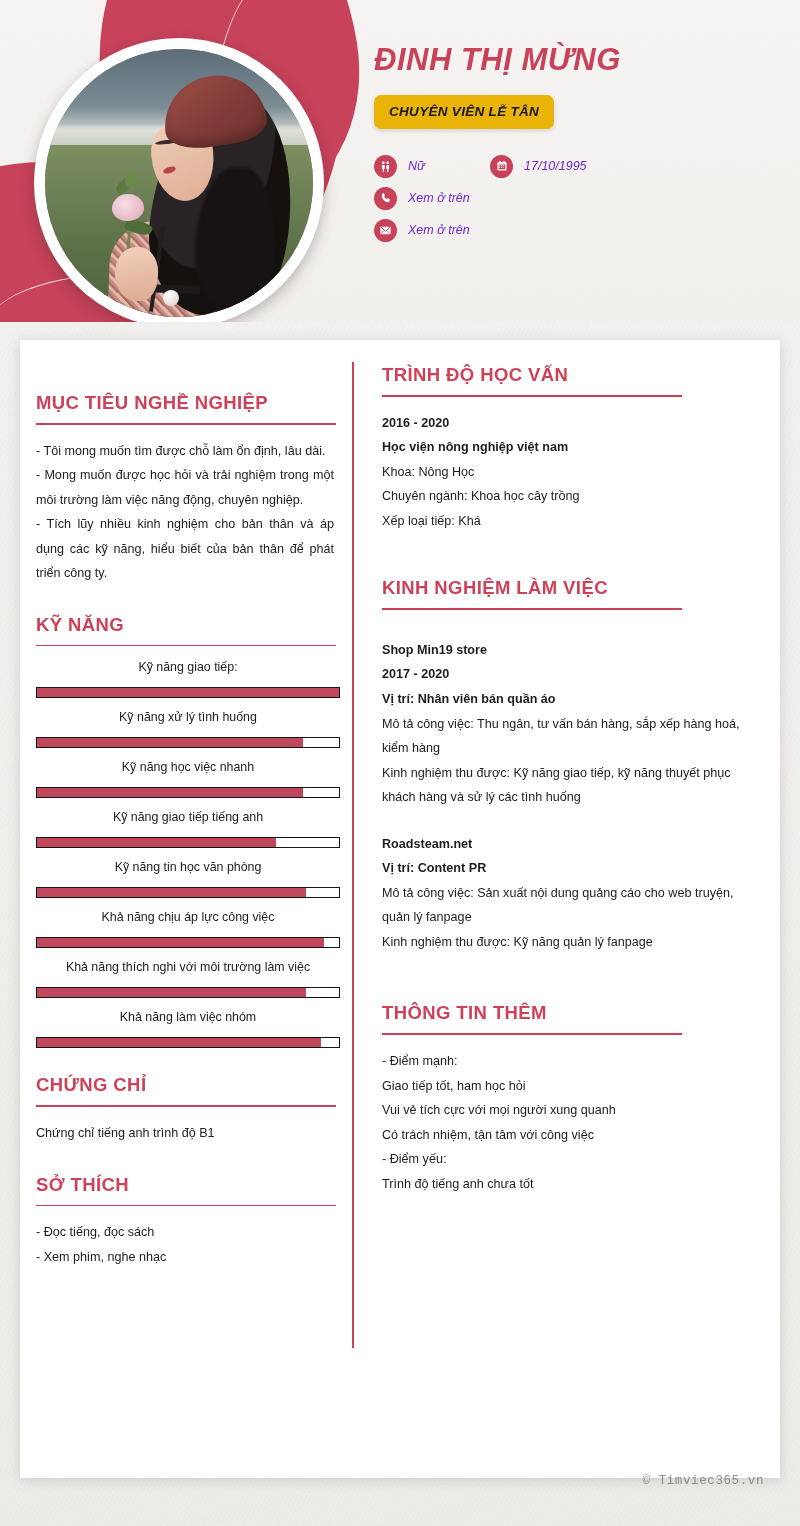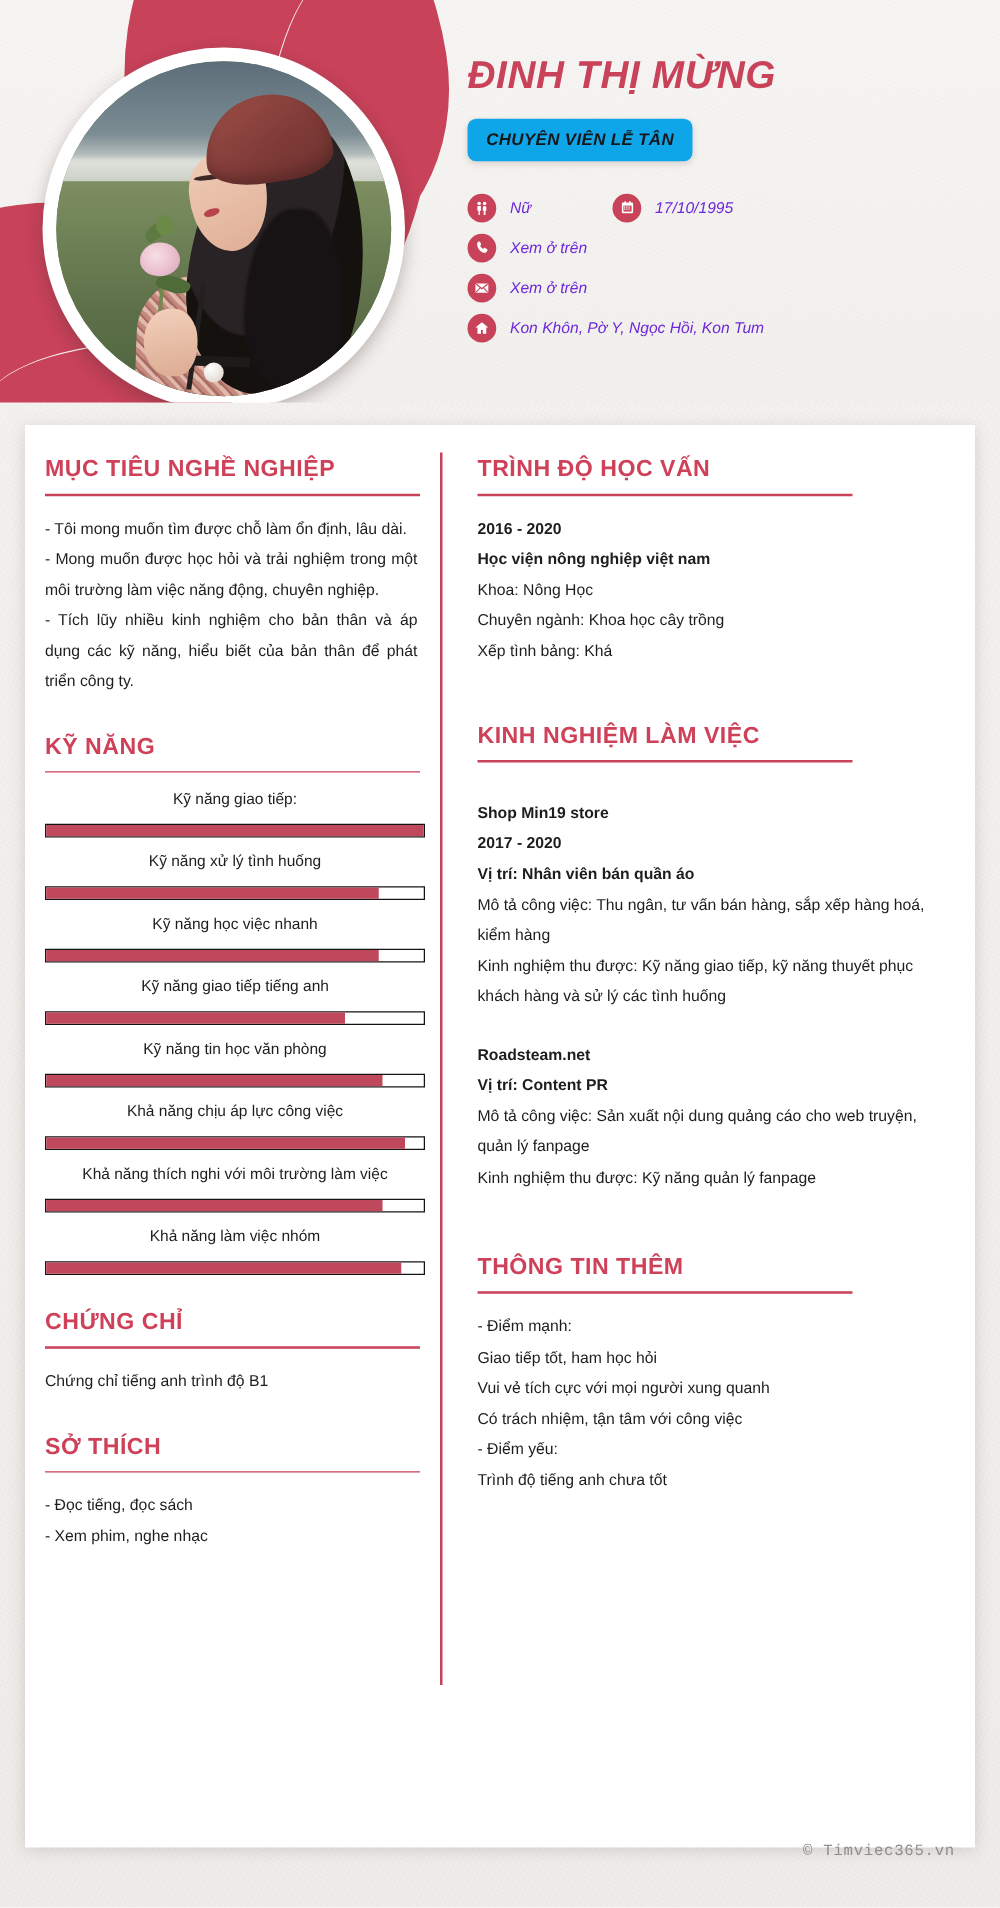--- a/index.html
+++ b/index.html
@@ -137,21 +137,21 @@
               background:#6b8947; border-radius:50% 50% 40% 40%; }
 
   .hdr-right { position:absolute; left:374px; top:42px; width:410px; }
   .cv-name {
     color:#c8425a;
     font-size:31px; font-weight:bold; letter-spacing:0.5px;
     line-height:1.16;
   }
   .title-pill {
     display:inline-block; margin-top:17px;
-    background:#0ea5e9;
+    background:#eab308;
     border-radius:7px;
     padding:9px 15px 10px;
     font-size:13.5px; font-weight:bold; color:#17171a;
     letter-spacing:0.3px;
     box-shadow:0 2px 5px rgba(80,60,60,0.18);
   }
   .contact { margin-top:26px; }
   .c-row { display:flex; align-items:center; margin-bottom:9px; }
   .c-cell { display:flex; align-items:center; }
   .c-cell.sex { width:116px; }
@@ -169,21 +169,21 @@
   }
 
   
   .card {
     position:absolute; left:20px; top:340px;
     width:760px; height:1138px;
     background:#fff;
     box-shadow:0 2px 12px rgba(90,80,80,0.22);
   }
   .card-inner { display:flex; height:100%; }
-  .col-left  { width:332px; padding:24px 12px 0 16px; }
+  .col-left  { width:332px; padding:52px 12px 0 16px; }
   .col-right { width:428px; padding:24px 24px 0 30px; position:relative; }
   .divider {
     position:absolute; left:0; top:22px;
     width:2px; height:986px;
     background:#c8425a;
   }
 
   .sec { margin-bottom:2px; }
   .sec-title {
     color:#cf4159;
@@ -318,30 +318,20 @@
             <svg width="13" height="13" viewBox="0 0 24 24">
               <rect x="2.5" y="5" width="19" height="14" rx="1.5" fill="#fff"></rect>
               <path d="M3.5 6L12 13 20.5 6" stroke="#c8425a" stroke-width="1.8" fill="none"></path>
               <path d="M3.5 18L9.6 11.6M20.5 18L14.4 11.6" stroke="#c8425a" stroke-width="1.6" fill="none"></path>
             </svg>
           </span>
           <span class="c-text">Xem ở trên</span>
         </div>
       </div>
 
-      <div class="c-row">
-        <div class="c-cell">
-          <span class="ico">
-            <svg width="13" height="13" viewBox="0 0 24 24" fill="#fff">
-              <path d="M12 3.2L2.5 11h3v9.3h5.1v-5.4h2.8v5.4h5.1V11h3z"></path>
-            </svg>
-          </span>
-          <span class="c-text">Kon Khôn, Pờ Y, Ngọc Hồi, Kon Tum</span>
-        </div>
-      </div>
     </div>
   </div>
 </div>
 
 <div class="card">
   <div class="card-inner">
 
     <div class="col-left">
 
       <div class="sec">
@@ -431,21 +421,21 @@
       <div class="divider"></div>
 
       <div class="sec">
         <div class="sec-title">TRÌNH ĐỘ HỌC VẤN</div>
         <div class="sec-rule rule-right"></div>
         <div class="edu-block">
           <div class="line b">2016 - 2020</div>
           <div class="line b">Học viện nông nghiệp việt nam</div>
           <div class="line">Khoa: Nông Học</div>
           <div class="line">Chuyên ngành: Khoa học cây trồng</div>
-          <div class="line">Xếp tình bảng: Khá</div>
+          <div class="line">Xếp loại tiếp: Khá</div>
         </div>
       </div>
 
       <div class="gap-md"></div>
 
       <div class="sec">
         <div class="sec-title">KINH NGHIỆM LÀM VIỆC</div>
         <div class="sec-rule rule-right"></div>
         <div class="gap-sm"></div>
         <div id="jobs-host">

